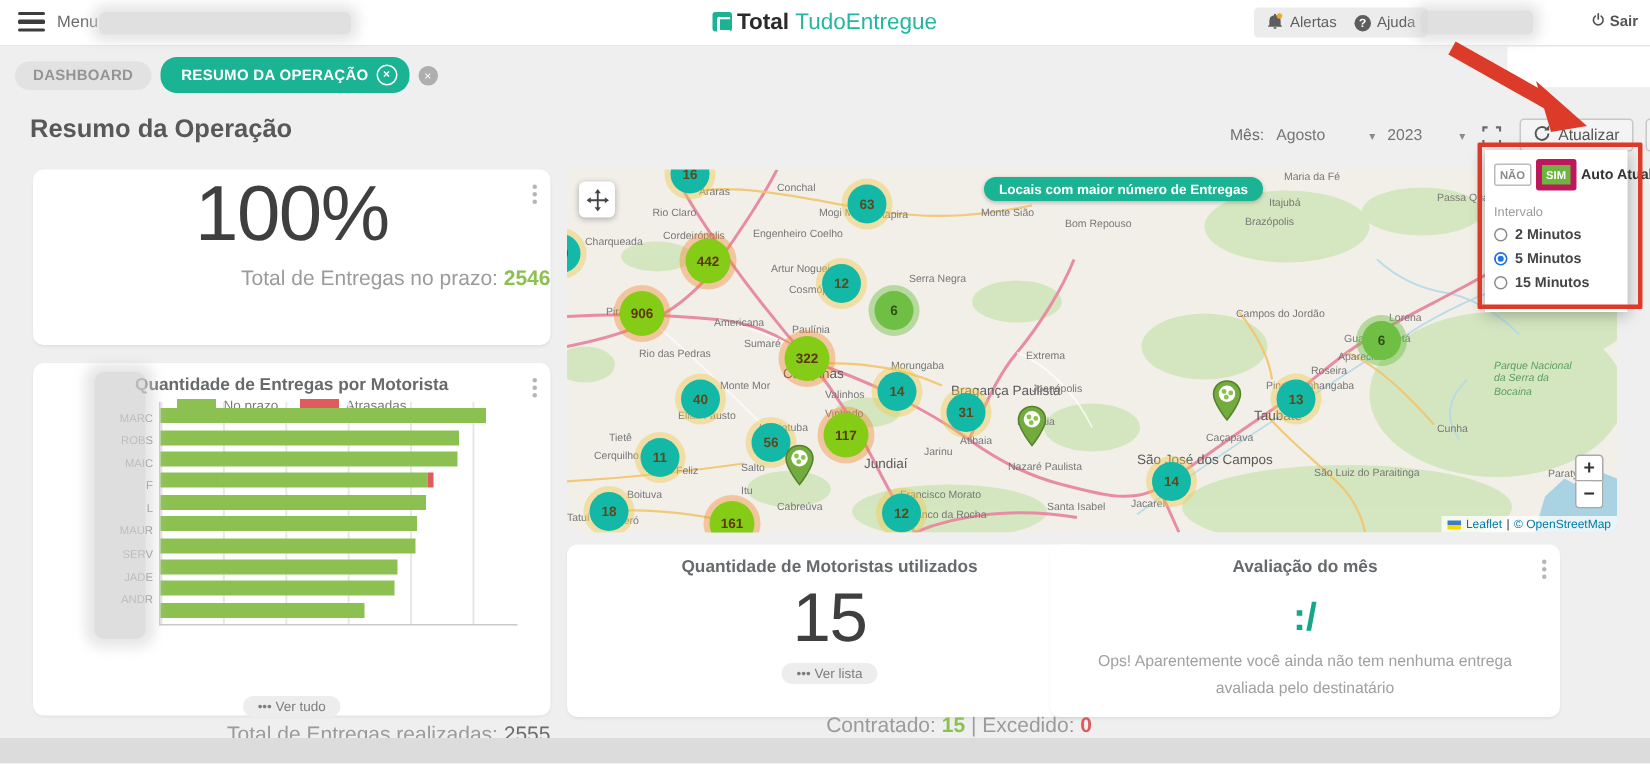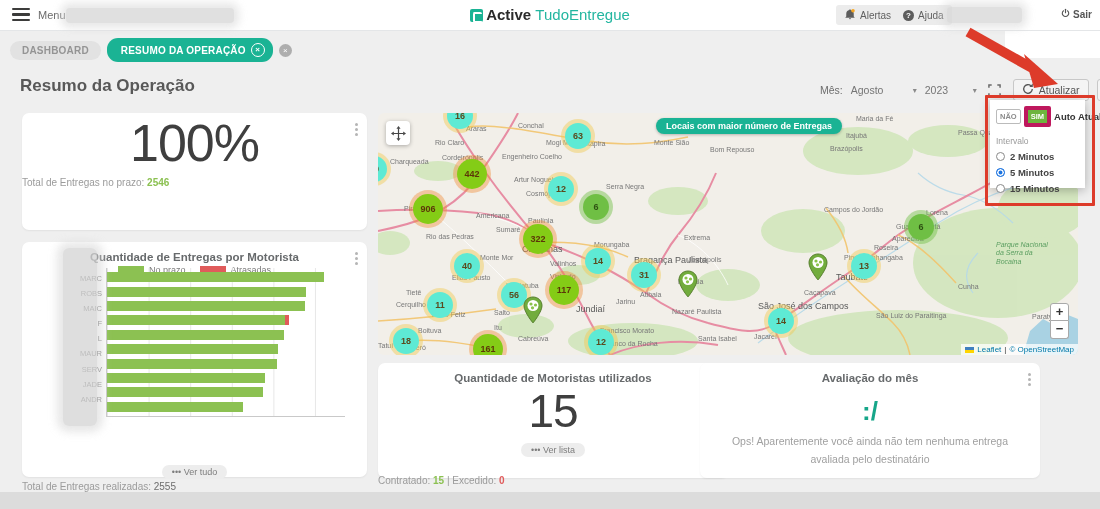--- a/index.html
+++ b/index.html
@@ -29,41 +29,41 @@
   .xgray{display:inline-flex;width:13px;height:13px;background:#aeaeae;color:#fff;border-radius:50%;align-items:center;justify-content:center;font-size:8px;cursor:pointer;}
   
   .page-title{position:absolute;left:20px;top:76px;font-size:17px;font-weight:bold;color:#585858;}
   .filters{position:absolute;left:820px;top:79px;display:flex;align-items:center;gap:8px;font-size:10.5px;color:#6d6d6d;z-index:10;}
   .sel{display:flex;align-items:center;gap:14px;cursor:pointer;color:#757575;}
   .sel .car{font-size:8px;color:#8a8a8a;}
   .icon-btn{width:20px;height:20px;display:flex;align-items:center;justify-content:center;background:transparent;border:none;cursor:pointer;}
   .btn{display:flex;align-items:center;gap:5px;background:#f4f4f4;border:1px solid #c8c8c8;border-radius:3px;height:20px;padding:0 8px;font-size:10.5px;color:#555;cursor:pointer;}
   .btn.caret{padding:0 5px;font-size:8px;color:#666;}
   
-  .popup{position:absolute;left:990px;top:100px;width:95px;height:88px;background:#fff;box-shadow:0 2px 10px rgba(0,0,0,.28);z-index:40;padding:6px 6px;box-sizing:border-box;}
+  .popup{position:absolute;left:990px;top:100px;width:95px;height:108px;background:#fff;box-shadow:0 2px 10px rgba(0,0,0,.28);z-index:40;padding:6px 6px;box-sizing:border-box;}
   .toggle-row{display:flex;align-items:center;gap:3px;}
   .tg{font-size:7.5px;font-weight:bold;padding:2px 3px;border-radius:2px;cursor:pointer;}
   .tg.no{border:1px solid #bbb;color:#8a8a8a;background:#fff;}
   .tg.yes{background:#6eb43e;color:#fff;border:4px solid #be185d;}
   .tg-lbl{font-size:9.5px;color:#333;font-weight:bold;white-space:nowrap;}
   .intervalo{margin-top:9px;font-size:8.5px;color:#9a9a9a;}
   .radio-row{display:flex;align-items:center;gap:5px;margin-top:5px;cursor:pointer;}
   .radio{width:9px;height:9px;border:1px solid #8a8a8a;border-radius:50%;background:#fff;box-sizing:border-box;}
   .radio.sel{border:1px solid #1d74e0;background:#1d74e0;box-shadow:inset 0 0 0 1.5px #fff;}
   .radio-lbl{font-size:9.5px;font-weight:bold;color:#444;}
   
   .ann-rect{position:absolute;left:985px;top:95px;width:104px;height:105px;border:3px solid #dd3b2a;z-index:50;border-radius:1px;pointer-events:none;}
   .ann-arrow{position:absolute;left:940px;top:22px;z-index:50;pointer-events:none;}
   
   .card{position:absolute;background:#fff;border-radius:7px;box-shadow:0 1px 2px rgba(0,0,0,.06);}
   .card-title{text-align:center;font-size:11.5px;font-weight:bold;color:#676a6c;padding-top:9px;}
   .kebab{position:absolute;right:9px;top:10px;display:flex;flex-direction:column;gap:2px;cursor:pointer;}
   .kebab i{width:3px;height:3px;border-radius:50%;background:#b5b5b5;}
   .bignum{text-align:center;font-size:52px;font-weight:300;color:#3f3f3f;letter-spacing:-1px;}
-  .tot-line{text-align:left;font-size:10px;color:#9b9b9b;}
+  .tot-line{text-align:right;font-size:14px;color:#9b9b9b;}
   .val-g{color:#8cc152;font-weight:bold;}
   .val-r{color:#e05b5b;font-weight:bold;}
   .pill{display:inline-block;background:#ededed;border-radius:10px;padding:2px 10px;font-size:9px;color:#7d7d7d;cursor:pointer;}
   
   .lg-row{display:flex;justify-content:center;gap:14px;margin-top:2px;font-size:9px;color:#7a7a7a;}
   .lg-item{display:flex;align-items:center;gap:5px;}
   .lg-sw{width:26px;height:9px;display:inline-block;}
   .chart-labels{position:absolute;left:4px;top:26px;width:76px;height:148px;display:flex;flex-direction:column;justify-content:space-evenly;}
   .chart-labels span{font-size:7.5px;color:#787878;text-align:right;white-space:nowrap;overflow:hidden;}
   .chart-rows{position:absolute;left:84px;top:26px;width:238px;height:148px;border-left:1px solid #c9c9c9;border-bottom:1px solid #c9c9c9;
@@ -73,21 +73,21 @@
   .bar-g{background:#8cc152;height:10px;}
   .bar-r{background:#e05b5b;height:10px;}
   .label-blur{position:absolute;left:41px;top:6px;width:34px;height:178px;background:#d4d4d4;opacity:.75;border-radius:6px;box-shadow:0 0 8px 6px rgba(212,212,212,.75);z-index:3;}
   
   .map{position:absolute;left:378px;top:113px;width:700px;height:242px;border-radius:6px;overflow:hidden;background:#f2efe9;}
   .map svg.roads{position:absolute;left:0;top:0;z-index:0;}
   .town{position:absolute;font-size:7px;color:#777;z-index:1;white-space:nowrap;}
   .town.big{font-size:9px;color:#5a5a5a;}
   .park-lbl{position:absolute;left:618px;top:128px;width:56px;font-size:7px;font-style:italic;color:#5a9e60;z-index:1;line-height:1.2;}
   .mk{position:absolute;border-radius:50%;text-align:center;font-size:9px;font-weight:bold;color:#5a4a1e;z-index:3;cursor:pointer;}
-  .mk.yellow{background:#5eead4;box-shadow:0 0 0 4px rgba(240,201,81,.45);}
+  .mk.yellow{background:#14b8a6;box-shadow:0 0 0 4px rgba(240,201,81,.45);}
   .mk.orange{background:#84cc16;box-shadow:0 0 0 4px rgba(241,134,45,.4);color:#5c3608;}
   .mk.green{background:#6fbf44;box-shadow:0 0 0 4px rgba(111,191,68,.45);color:#2f5213;}
   .pin{position:absolute;z-index:3;cursor:pointer;}
   .map-banner{position:absolute;left:278px;top:5px;background:#1ab394;color:#fff;font-size:9px;font-weight:bold;
       padding:3px 10px;border-radius:9px;z-index:5;box-shadow:0 1px 3px rgba(0,0,0,.25);white-space:nowrap;}
   .pan-btn{position:absolute;left:8px;top:8px;width:24px;height:24px;background:#fff;border-radius:4px;box-shadow:0 1px 4px rgba(0,0,0,.3);
       display:flex;align-items:center;justify-content:center;z-index:6;cursor:pointer;}
   .zoom-ctl{position:absolute;left:672px;top:190px;width:19px;z-index:6;}
   .zbtn{width:19px;height:18px;background:#fff;border:1px solid #a9a9a9;box-sizing:border-box;text-align:center;
       font-size:13px;font-weight:bold;color:#333;line-height:16px;cursor:pointer;}
@@ -109,21 +109,21 @@
 
   <div class="hdr">
     <div class="burger">
         <i></i>
         <i></i>
         <i></i>
       </div>
     <span class="menu-lbl">Menu</span>
     <div class="blur-block" style="left:66px;top:8px;width:168px;height:15px;"></div>
     <div class="logo">
-      <span class="sq"></span><b>Active</b>&nbsp;<span class="prod">TudoEntregue</span>
+      <span class="sq"></span><b>Total</b>&nbsp;<span class="prod">TudoEntregue</span>
     </div>
     <div class="hbtn" style="left:836px;">
       <span><svg width="12" height="12" viewBox="0 0 16 16">
             <path d="M8 1.5a.9.9 0 0 1 .9.9v.4A5 5 0 0 1 13 7.6v3.6l1.4 1.8H1.6L3 11.2V7.6a5 5 0 0 1 4.1-4.8v-.4a.9.9 0 0 1 .9-.9z" fill="#5d5d5d"></path>
             <path d="M6.6 13.6h2.8a1.4 1.4 0 0 1-2.8 0z" fill="#5d5d5d"></path>
             <circle cx="12" cy="3.6" r="2.4" fill="#f5a623"></circle>
           </svg></span>
       <span>Alertas</span>
     </div>
     <div class="hbtn" style="left:895px;">

